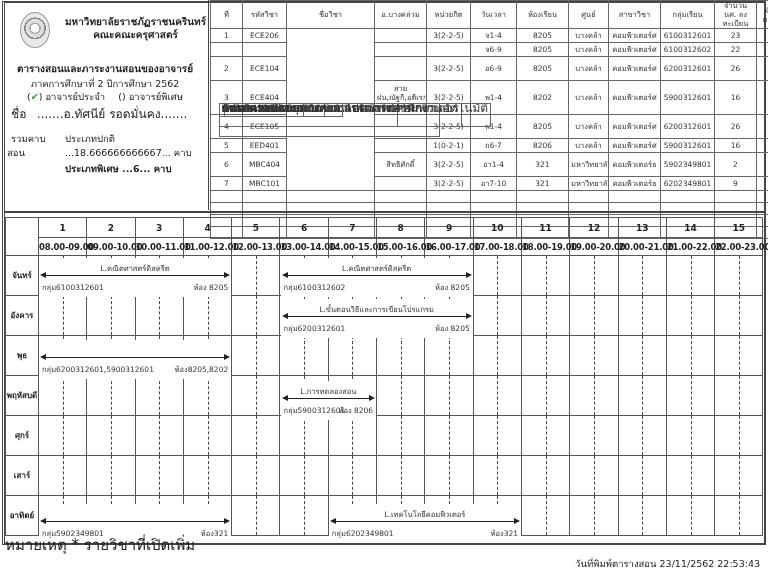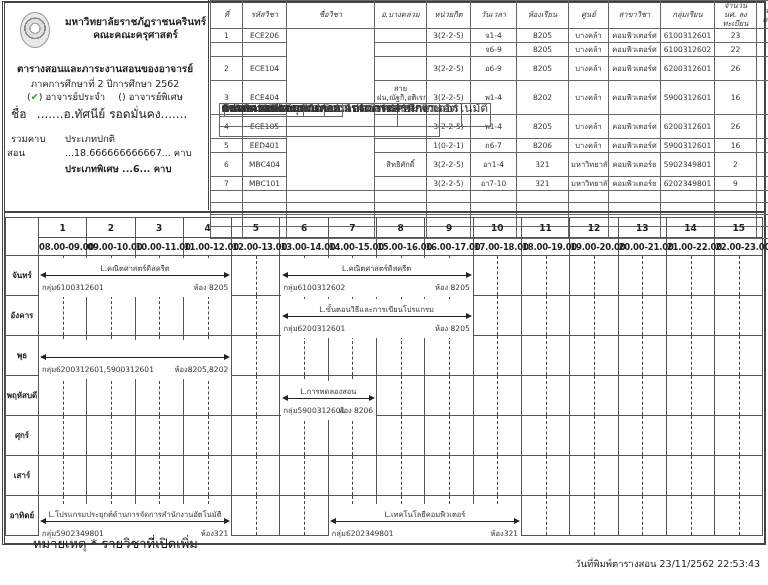--- a/index.html
+++ b/index.html
@@ -23,21 +23,21 @@
   .load { position: absolute; left: 4px; top: 130px; font-size: 9.5px; line-height: 14px; }
   .load .l1 { position: absolute; left: 4px; top: 0; white-space: nowrap; }
   .load .l2 { position: absolute; left: 0; top: 14px; white-space: nowrap; }
   .load .r1 { position: absolute; left: 58px; top: 0; white-space: nowrap; }
   .load .r2 { position: absolute; left: 58px; top: 14px; white-space: nowrap; }
   .load .r3 { position: absolute; left: 58px; top: 30px; white-space: nowrap; font-weight: bold; }
 
   
   .ctable { position: absolute; left: 210px; top: 0px; width: 556px; border-collapse: collapse; font-size: 7.5px; color: #333; table-layout: fixed; }
   .ctable td, .ctable th { border: 1px solid #666; text-align: center; vertical-align: middle; font-weight: normal; padding: 0 2px; line-height: 9px; overflow: hidden; }
-  .ctable th { height: 23px; font-style: italic; }
+  .ctable th { height: 23px; }
   .ctable td.name { text-align: left; }
   .ctable td.num { text-align: right; padding-right: 6px; }
   .ctable tr.r1 td { height: 14px; }
   .ctable tr.r2 td { height: 24px; }
   .ctable tr.r3 td { height: 34px; }
   .ctable tr.empty td { height: 12px; }
   .ctable-wrap { position: absolute; left: 208px; top: 0; width: 558px; height: 210px; border-left: 3px double #444; }
 
   
   .sched { position: absolute; left: 5px; top: 211px; width: 759px; height: 318px; border-top: 2px solid #444; }
@@ -51,21 +51,21 @@
 
   .ev { position: absolute; font-size: 7.5px; color: #333; }
   .ev .t { position: absolute; top: 4px; left: 0; right: 0; text-align: center; white-space: nowrap; }
   .ev .arrow { position: absolute; top: 17px; left: 6px; right: 6px; height: 1px; background: #222; }
   .ev .arrow::before { content: ""; position: absolute; left: -5px; top: -3px; border-right: 6px solid #222; border-top: 3.5px solid transparent; border-bottom: 3.5px solid transparent; }
   .ev .arrow::after { content: ""; position: absolute; right: -5px; top: -3px; border-left: 6px solid #222; border-top: 3.5px solid transparent; border-bottom: 3.5px solid transparent; }
   .ev .g { position: absolute; top: 23px; left: 3px; white-space: nowrap; }
   .ev .rm { position: absolute; top: 23px; right: 3px; white-space: nowrap; }
   .evbox { background: #fff; }
 
-  .note { position: absolute; left: 5px; top: 533px; font-size: 13px; color: #222; margin-left: 28px; }
+  .note { position: absolute; left: 5px; top: 533px; font-size: 15px; color: #222; }
   .printed { position: absolute; right: 8px; top: 556px; font-size: 9.5px; color: #222; }
 </style>
 </head>
 <body>
 
 <div class="outer"></div>
 
 <div class="info">
   <div class="logo"></div>
   <div class="uni">
@@ -503,21 +503,20 @@
         <div class="g">กลุ่ม6200312601,5900312601</div>
         <div class="rm">ห้อง8205,8202</div>
       </div>
       <div class="ev evbox" style="left: 275.5px; top: 168px; width: 95.6px; height: 39px;">
         <div class="t">L.การทดลองสอน</div>
         <div class="arrow"></div>
         <div class="g">กลุ่ม5900312601</div>
         <div class="rm">ห้อง 8206</div>
       </div>
       <div class="ev evbox" style="left: 34px; top: 291px; width: 192.2px; height: 39px;">
-        <div class="t">L.โปรแกรมประยุกต์ด้านการจัดการสำนักงานอัตโนมัติ</div>
         <div class="arrow"></div>
         <div class="g">กลุ่ม5902349801</div>
         <div class="rm">ห้อง321</div>
       </div>
       <div class="ev evbox" style="left: 323.8px; top: 291px; width: 192.2px; height: 39px;">
         <div class="t">L.เทคโนโลยีคอมพิวเตอร์</div>
         <div class="arrow"></div>
         <div class="g">กลุ่ม6202349801</div>
         <div class="rm">ห้อง321</div>
       </div>

